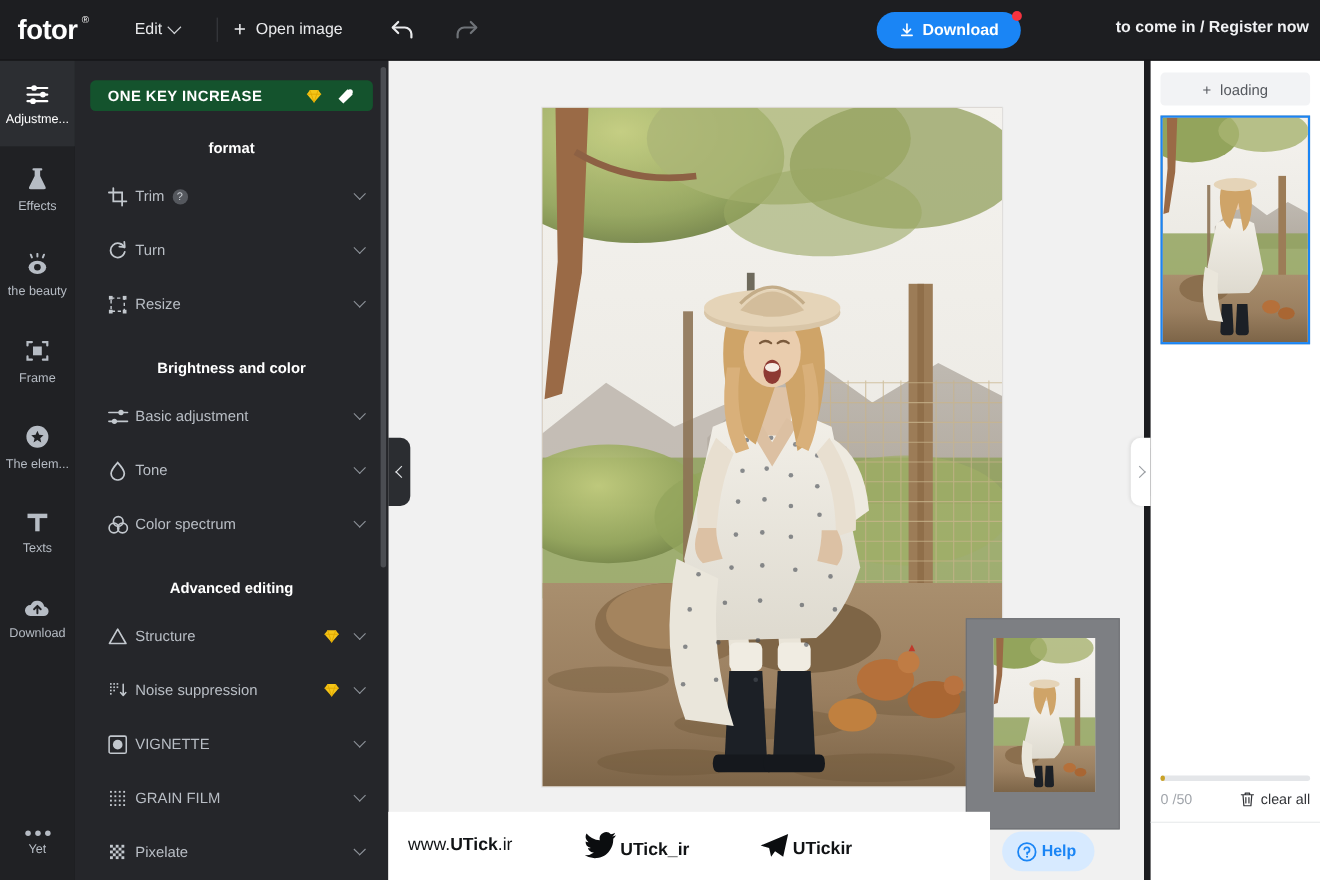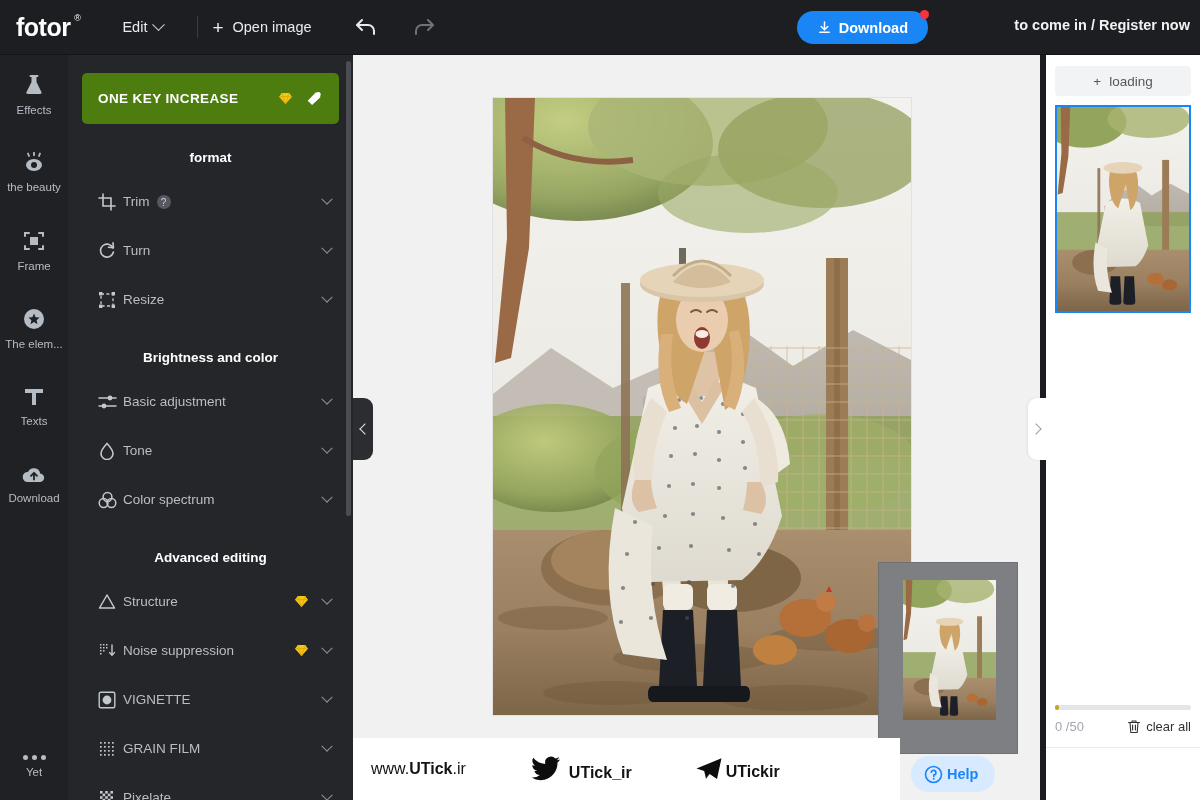--- a/index.html
+++ b/index.html
@@ -61,21 +61,21 @@
     display: flex; flex-direction: column; align-items: center; gap: 6px; cursor: pointer; }
   .dots3 { display: flex; gap: 4px; }
   .dots3 i { width: 5px; height: 5px; border-radius: 50%; background: #b6bcc4; display: block; }
 
   
   .panel {
     position: absolute; left: 68px; top: 55px; width: 285px; height: 745px;
     background: #25262a; overflow: hidden; z-index: 25;
   }
   .onekey {
-    margin: 18px 14px 0 14px; height: 51px; background: #4d7c0f; border-radius: 5px;
+    margin: 18px 14px 0 14px; height: 28px; background: #14532d; border-radius: 5px;
     display: flex; align-items: center; padding: 0 16px; cursor: pointer;
   }
   .onekey-label { color: #fff; font-size: 13.5px; font-weight: 700; letter-spacing: .4px; flex: 1; }
   .gem { width: 15px; height: 13px; display: inline-block; }
   .wand { margin-left: 13px; }
   .section-title {
     color: #fff; font-size: 13.5px; font-weight: 700; text-align: center;
     margin-top: 20px; margin-bottom: 6px; padding: 6px 0;
   }
   .row {
@@ -169,21 +169,21 @@
   }
 
   
   .wmark {
     position: absolute; left: 353px; top: 738px; width: 547px; height: 62px;
     background: #ffffff; display: flex; align-items: center; z-index: 44;
   }
   .wm-item { display: flex; align-items: flex-end; color: #111315; font-size: 16px; }
   .wm-1 { margin-left: 18px; font-weight: 400; }
   .wm-1 b { font-weight: 700; }
-  .wm-2 { margin-left: 65px; font-weight: 700; gap: 8px; }
+  .wm-2 { margin-left: 65px; font-weight: 700; gap: 3px; }
   .wm-3 { margin-left: 63px; font-weight: 700; gap: 3px; }
 </style>
 </head>
 <body>
 
 <div class="app">
 
   <div class="topbar">
     <div class="logo">
       <span>fotor</span><span class="reg">®</span>
@@ -222,20 +222,33 @@
         </svg>
       <span>Download</span>
       <span class="dl-dot"></span>
     </div>
 
     <div class="login-text">to come in / Register now</div>
   </div>
 
   <div class="rail">
 
+    <div class="rail-item active">
+      <svg width="26" height="22" viewBox="0 0 26 22">
+        <g stroke="#ffffff" stroke-width="2" stroke-linecap="round">
+          <path d="M4 6 H22"></path>
+            <path d="M4 12 H22"></path>
+            <path d="M4 18 H22"></path>
+        </g>
+        <circle cx="10" cy="6" r="2.6" fill="#fff"></circle>
+          <circle cx="18" cy="12" r="2.6" fill="#fff"></circle>
+          <circle cx="9" cy="18" r="2.6" fill="#fff"></circle>
+      </svg>
+      <div class="rail-label">Adjustme...</div>
+    </div>
 
     <div class="rail-item">
       <svg width="24" height="24" viewBox="0 0 24 24">
         <path d="M9.5 3 V9 L4.5 19 a1.5 1.5 0 0 0 1.4 2 H18 a1.5 1.5 0 0 0 1.4 -2 L14.5 9 V3 Z" fill="#b6bcc4"></path>
         <path d="M8.5 3 H15.5" stroke="#b6bcc4" stroke-width="2" stroke-linecap="round"></path>
       </svg>
       <div class="rail-label">Effects</div>
     </div>
 
     <div class="rail-item">

